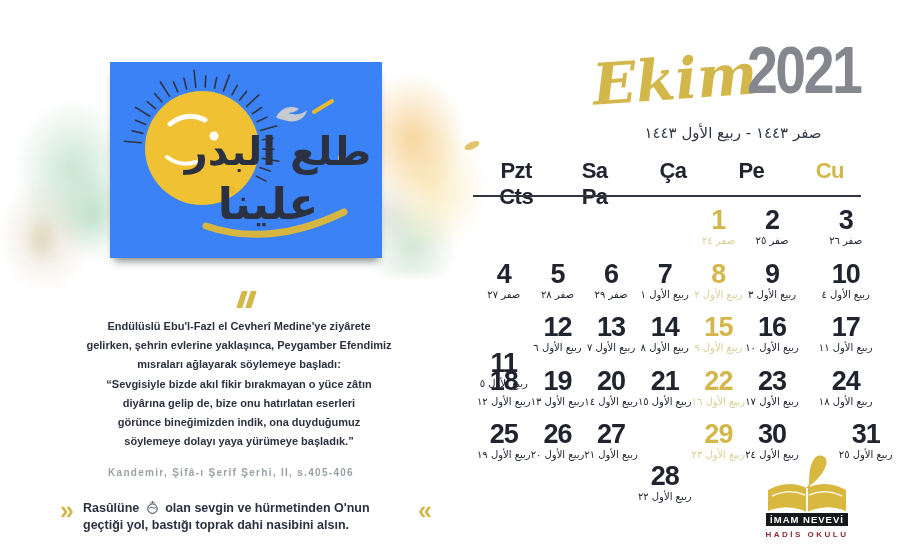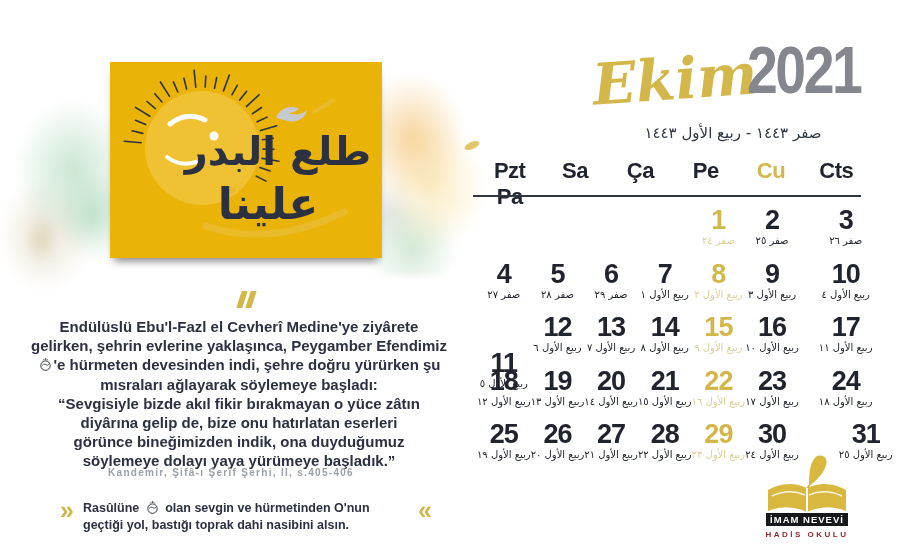--- a/index.html
+++ b/index.html
@@ -29,54 +29,54 @@
     left:350px;top:66px;width:135px;height:210px;
     background:
       radial-gradient(55% 42% at 46% 34%, rgba(243,198,122,.72), rgba(243,198,122,0) 72%),
       radial-gradient(52% 40% at 62% 58%, rgba(247,226,163,.62), rgba(247,226,163,0) 75%),
       radial-gradient(46% 34% at 46% 86%, rgba(172,211,177,.55), rgba(172,211,177,0) 72%),
       radial-gradient(30% 25% at 30% 70%, rgba(185,188,188,.35), rgba(185,188,188,0) 70%);
   }
   .gold-fleck{position:absolute;left:464px;top:142px;width:16px;height:7px;background:#ddbb4e;
     border-radius:50%;transform:rotate(-24deg);opacity:.85;z-index:1;}
   
-  .card{position:absolute;left:110px;top:62px;width:272px;height:196px;background:#eab308;
+  .card{position:absolute;left:110px;top:62px;width:272px;height:196px;background:#3b82f6;
     box-shadow:0 7px 8px -4px rgba(50,50,50,.6);z-index:2;}
   .card svg{display:block;}
   
   .title-row{position:absolute;left:598px;top:40px;width:284px;display:flex;
     justify-content:flex-end;align-items:flex-start;z-index:3;}
   .month{font-family:"DejaVu Serif",serif;font-style:italic;font-weight:bold;
     font-size:57px;line-height:.95;color:var(--gold);transform:rotate(-4deg);padding-top:12px;}
   .year{font-size:66px;font-weight:bold;color:var(--gray-year);letter-spacing:-3px;
     line-height:.92;margin-left:-10px;transform:scaleX(.84);transform-origin:left top;}
   .title-sub{position:absolute;left:602px;top:124px;width:262px;text-align:center;
     font-family:"DejaVu Sans",sans-serif;font-size:15px;color:#2e3644;direction:rtl;z-index:3;}
   
   .weekday-row{position:absolute;left:477px;top:158px;width:392px;display:grid;
-    grid-template-columns:repeat(6,1fr);z-index:3;}
+    grid-template-columns:repeat(5,1fr);z-index:3;}
   .wd{text-align:center;font-weight:bold;font-size:22px;letter-spacing:-.5px;color:var(--num);}
   .wd.gold{color:var(--gold);}
   .separator{position:absolute;left:473px;top:195px;width:388px;height:2px;background:#30353f;z-index:3;}
   
   .day-grid{position:absolute;left:477px;top:202px;width:392px;display:grid;
     grid-template-columns:repeat(7,1fr);grid-template-rows:repeat(5,53.5px);z-index:3;}
   .day{text-align:center;padding-top:5px;cursor:default;}
   .day .num{display:block;font-size:27px;font-weight:bold;line-height:27px;
     letter-spacing:-1px;color:var(--num);}
   .day .hijri{display:block;font-family:"DejaVu Sans",sans-serif;font-size:10px;line-height:13px;
     color:var(--num);direction:rtl;white-space:nowrap;}
   .day.gold .num{color:var(--gold);}
   .day.gold .hijri{color:var(--light-gold);}
   
   .qmark-wrap{position:absolute;left:239px;top:291px;display:flex;gap:3px;
     transform:skewX(-18deg);z-index:3;}
   .qbar{width:6px;height:17px;background:var(--gold);border-radius:1px;}
   .quote{position:absolute;left:10px;top:317px;width:458px;text-align:center;
-    font-size:15px;font-weight:bold;color:#2b3140;line-height:19.2px;z-index:3;}
+    font-size:11px;font-weight:bold;color:#2b3140;line-height:19.2px;z-index:3;}
   .quote .salawat{vertical-align:-2px;margin-right:1px;}
   .attribution{position:absolute;left:2px;top:467px;width:458px;text-align:center;
     font-size:10px;font-weight:bold;color:var(--gray-attr);letter-spacing:1.3px;z-index:3;}
   
   .footer-msg{position:absolute;left:83px;top:500px;width:325px;text-align:left;
     font-size:12.5px;font-weight:bold;color:#2b3140;line-height:16.5px;z-index:3;}
   .footer-msg .salawat{vertical-align:-3px;margin:0 2px;}
   .chev{position:absolute;top:496px;font-size:25px;font-weight:bold;color:var(--gold);
     letter-spacing:-2px;z-index:3;}
   .chev-left{left:60px;}
@@ -255,21 +255,21 @@
         <span class="hijri">ربيع الأول ١٩</span>
       </div>
       <div class="day" style="grid-area: 5 / 2;">
         <span class="num">26</span>
         <span class="hijri">ربيع الأول ٢٠</span>
       </div>
       <div class="day" style="grid-area: 5 / 3;">
         <span class="num">27</span>
         <span class="hijri">ربيع الأول ٢١</span>
       </div>
-      <div class="day" style="grid-area: 5 / 4;">
+      <div class="day" style="grid-area: 5 / 4; margin-top: 42px;">
         <span class="num">28</span>
         <span class="hijri">ربيع الأول ٢٢</span>
       </div>
       <div class="day gold" style="grid-area: 5 / 5;">
         <span class="num">29</span>
         <span class="hijri">ربيع الأول ٢٣</span>
       </div>
       <div class="day" style="grid-area: 5 / 6;">
         <span class="num">30</span>
         <span class="hijri">ربيع الأول ٢٤</span>
@@ -280,25 +280,20 @@
       </div>
     </div>
 
   <div class="qmark-wrap">
     <span class="qbar"></span>
       <span class="qbar"></span>
   </div>
   <div class="quote" id="quote-lines">
       <div><span>Endülüslü Ebu'l-Fazl el Cevherî Medine'ye ziyârete</span></div>
       <div><span>gelirken, şehrin evlerine yaklaşınca, Peygamber Efendimiz</span></div>
-      <div><svg class="salawat" width="15" height="15" viewBox="0 0 20 20">
-          <circle cx="10" cy="11.5" r="6.3" fill="none" stroke="#2b3140" stroke-width="1.3"></circle>
-          <path d="M5.5,11.5 q2.2,-3.5 4.5,-1.5 t4.5,0" fill="none" stroke="#2b3140" stroke-width="1.1"></path>
-          <path d="M7,4.5 l1.5,-2 M10,4 l0,-2.5 M13,4.5 l-1.5,-2" stroke="#2b3140" stroke-width="1.1"></path>
-        </svg><span>'e hürmeten devesinden indi, şehre doğru yürürken şu</span></div>
       <div><span>mısraları ağlayarak söylemeye başladı:</span></div>
       <div><span>“Sevgisiyle bizde akıl fikir bırakmayan o yüce zâtın</span></div>
       <div><span>diyârına gelip de, bize onu hatırlatan eserleri</span></div>
       <div><span>görünce bineğimizden indik, ona duyduğumuz</span></div>
       <div><span>söylemeye dolayı yaya yürümeye başladık.”</span></div>
     </div>
   <div class="attribution">Kandemir, Şifâ-ı Şerîf Şerhi, II, s.405-406</div>
 
   <div class="chev chev-left">»</div>
   <div class="footer-msg">

